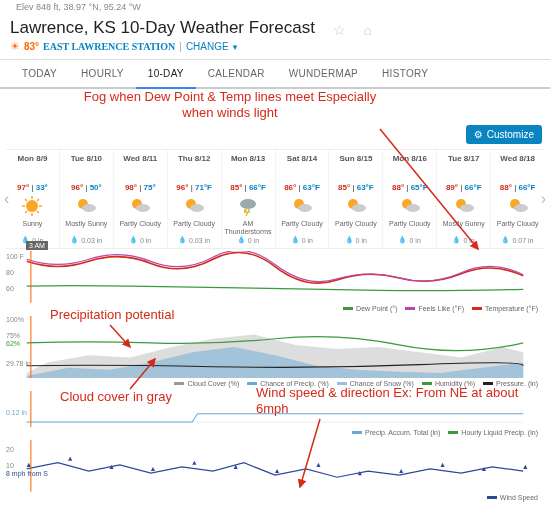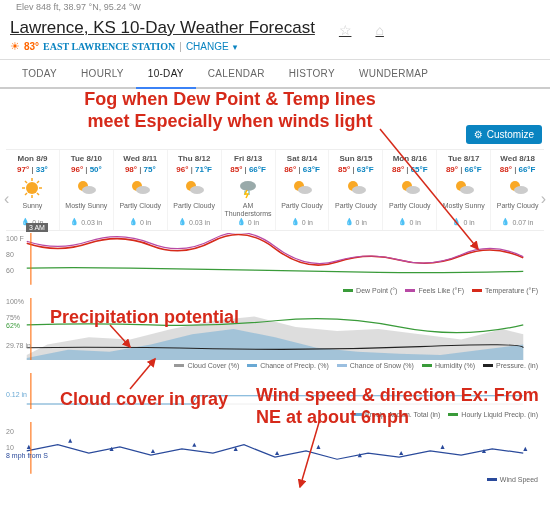--- a/index.html
+++ b/index.html
@@ -1,41 +1,41 @@
 <!DOCTYPE html>
 <html><head>
 <meta charset="utf-8">
 <style>
   * { box-sizing: border-box; margin: 0; padding: 0; }
   body { font-family: -apple-system, Helvetica, Arial, sans-serif; font-size: 11px; color: #333; width: 550px; background: #fff; }
   .meta { font-size: 9px; color: #888; padding: 2px 16px; }
   .header { padding: 4px 10px 6px; border-bottom: 1px solid #ddd; }
-  .title-row { display: flex; align-items: flex-end; gap: 24px; text-decoration: underline; }
+  .title-row { display: flex; align-items: flex-end; gap: 18px; }
   .title { font-size: 17px; font-weight: 400; color: #222; }
   .muted-icon { color: #ccc; font-size: 14px; }
   .station-row { display: flex; align-items: center; gap: 4px; font-size: 10px; margin-top: 2px; }
   .station-icon { color: #f60; font-size: 11px; }
   .temp-now { color: #f60; font-weight: bold; }
   .station-name { color: #0a84c1; font-weight: bold; font-family: Liberation Serif, serif; }
   .divider { color: #aaa; }
   .change-link { color: #0a84c1; cursor: pointer; }
   .chev { color: #0a84c1; font-size: 9px; }
   .tabs { display: flex; border-bottom: 2px solid #ccc; padding: 0 10px; text-align: right; }
   .tab { padding: 8px 12px; font-size: 10px; color: #666; cursor: pointer; letter-spacing: .3px; }
   .tab.active { color: #222; font-weight: normal; border-bottom: 2px solid #3b82f6; margin-bottom: -2px; }
-  .annot { position: absolute; color: #d62a1a; font-size: 18px; pointer-events: none; z-index: 10; line-height: 1.2; font-weight: bold; }
+  .annot { position: absolute; color: #d62a1a; font-size: 13px; pointer-events: none; z-index: 10; line-height: 1.2; }
   .container { position: relative; padding: 4px 6px; }
   .customize-btn { position: absolute; right: 8px; top: 36px; background: #0a84c1; color: #fff; padding: 4px 8px; border-radius: 3px; font-size: 10px; display: flex; align-items: center; gap: 4px; cursor: pointer; }
   .day-strip { display: flex; margin-top: 56px; border-top: 1px solid #eee; border-bottom: 1px solid #eee; position: relative; }
   .nav-arrow { position: absolute; top: 40px; color: #bbb; font-size: 16px; cursor: pointer; }
   .nav-left { left: -2px; }
   .nav-right { right: -2px; }
   .day-col { flex: 1; text-align: center; padding: 4px 1px; font-size: 8px; min-width: 0; border-right: 1px solid #f3f3f3; }
   .day-col:last-child { border-right: none; }
-  .day-date { font-weight: bold; color: #555; margin-bottom: 2px; }
+  .day-date { font-weight: bold; color: #555; margin-bottom: 20px; }
   .hi { color: #d62a1a; font-weight: bold; }
   .lo { color: #0a84c1; font-weight: bold; }
   .wx-icon { margin: 3px auto; height: 22px; display: flex; align-items: center; justify-content: center; }
   .cond { color: #666; font-size: 7px; line-height: 1.1; height: 14px; }
   .precip-row { display: flex; align-items: center; justify-content: center; gap: 2px; color: #888; font-size: 7px; margin-top: 2px; }
   .drop { color: #aac; font-size: 7px; }
   .chart-block { position: relative; margin-top: 2px; }
   .chart { width: 100%; display: block; }
   .legend { display: flex; flex-wrap: wrap; justify-content: flex-end; gap: 8px; font-size: 7px; color: #666; padding: 2px 6px; }
   .legend span { display: flex; align-items: center; gap: 3px; }
@@ -62,22 +62,22 @@
     <span class="change-link">CHANGE</span>
     <span class="chev">▾</span>
   </div>
 </div>
 
 <div class="tabs" id="tabs">
     <div class="tab">TODAY</div>
     <div class="tab">HOURLY</div>
     <div class="tab active">10-DAY</div>
     <div class="tab">CALENDAR</div>
+    <div class="tab">WUNDERMAP</div>
     <div class="tab">HISTORY</div>
-    <div class="tab">WUNDERMAP</div>
   </div>
 
 <div class="container">
 
   <div class="annot" style="left:80px; top:0; text-align:center; width:300px">Fog when Dew Point &amp; Temp lines meet
 Especially when winds light</div>
   <div class="annot" style="left:50px; top:218px">Precipitation potential</div>
   <div class="annot" style="left:60px; top:300px">Cloud cover in gray</div>
   <div class="annot" style="left:256px; top:296px; line-height:1.2">Wind speed &amp; direction
 Ex: From NE at about 6mph</div>
@@ -141,21 +141,21 @@
         <div class="wx-icon">
           <svg width="22" height="22">
             <circle cx="8" cy="9" r="5" fill="#f9a825"></circle>
             <ellipse cx="14" cy="13" rx="7" ry="4" fill="#ccc"></ellipse>
           </svg>
         </div>
         <div class="cond">Partly Cloudy</div>
         <div class="precip-row"><span class="drop">💧</span>0.03 in</div>
       </div>
       <div class="day-col">
-        <div class="day-date">Fri 8/13</div>
+        <div class="day-date">Mon 8/13</div>
         <div><span class="hi">85°</span> | <span class="lo">66°F</span></div>
         <div class="wx-icon">
           <svg width="22" height="22">
             <ellipse cx="11" cy="9" rx="8" ry="5" fill="#9aa"></ellipse>
             <polyline points="8,14 8,18" stroke="#4aa" stroke-width="1"></polyline>
             <polyline points="12,14 12,18" stroke="#4aa" stroke-width="1"></polyline>
             <path d="M10 13 L8 17 L11 17 L9 21" stroke="#fb0" stroke-width="1.5" fill="none"></path>
           </svg>
         </div>
         <div class="cond">AM Thunderstorms</div>

